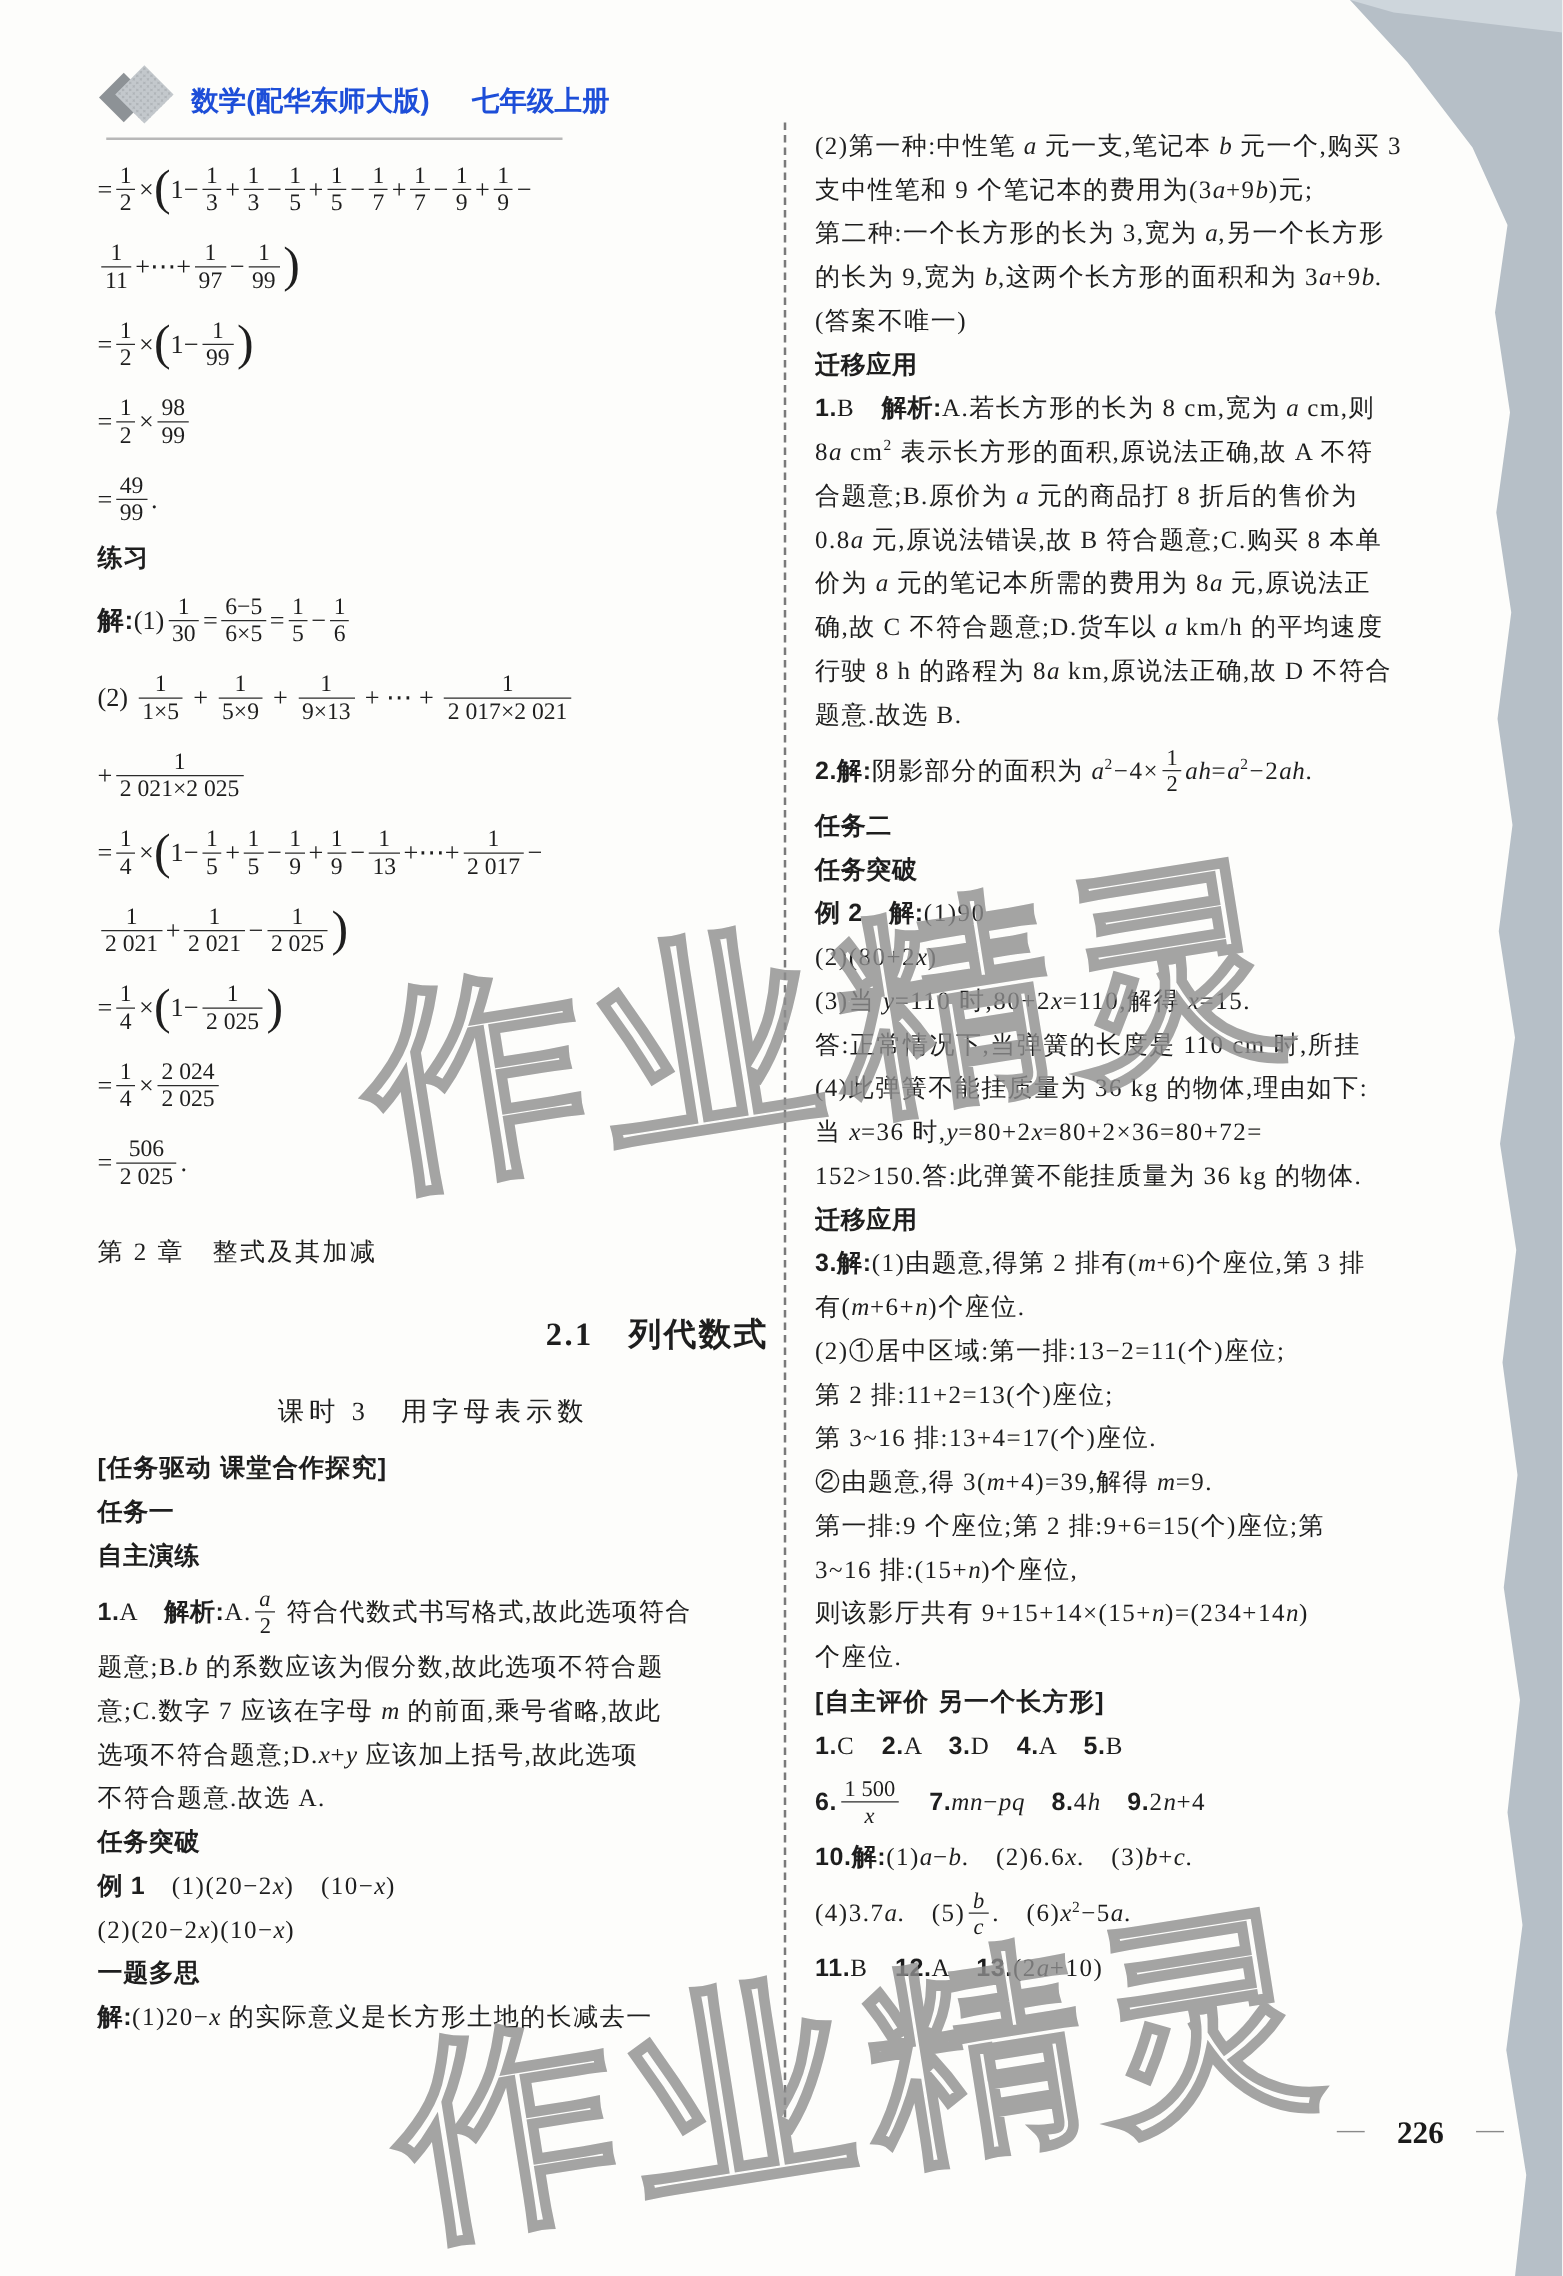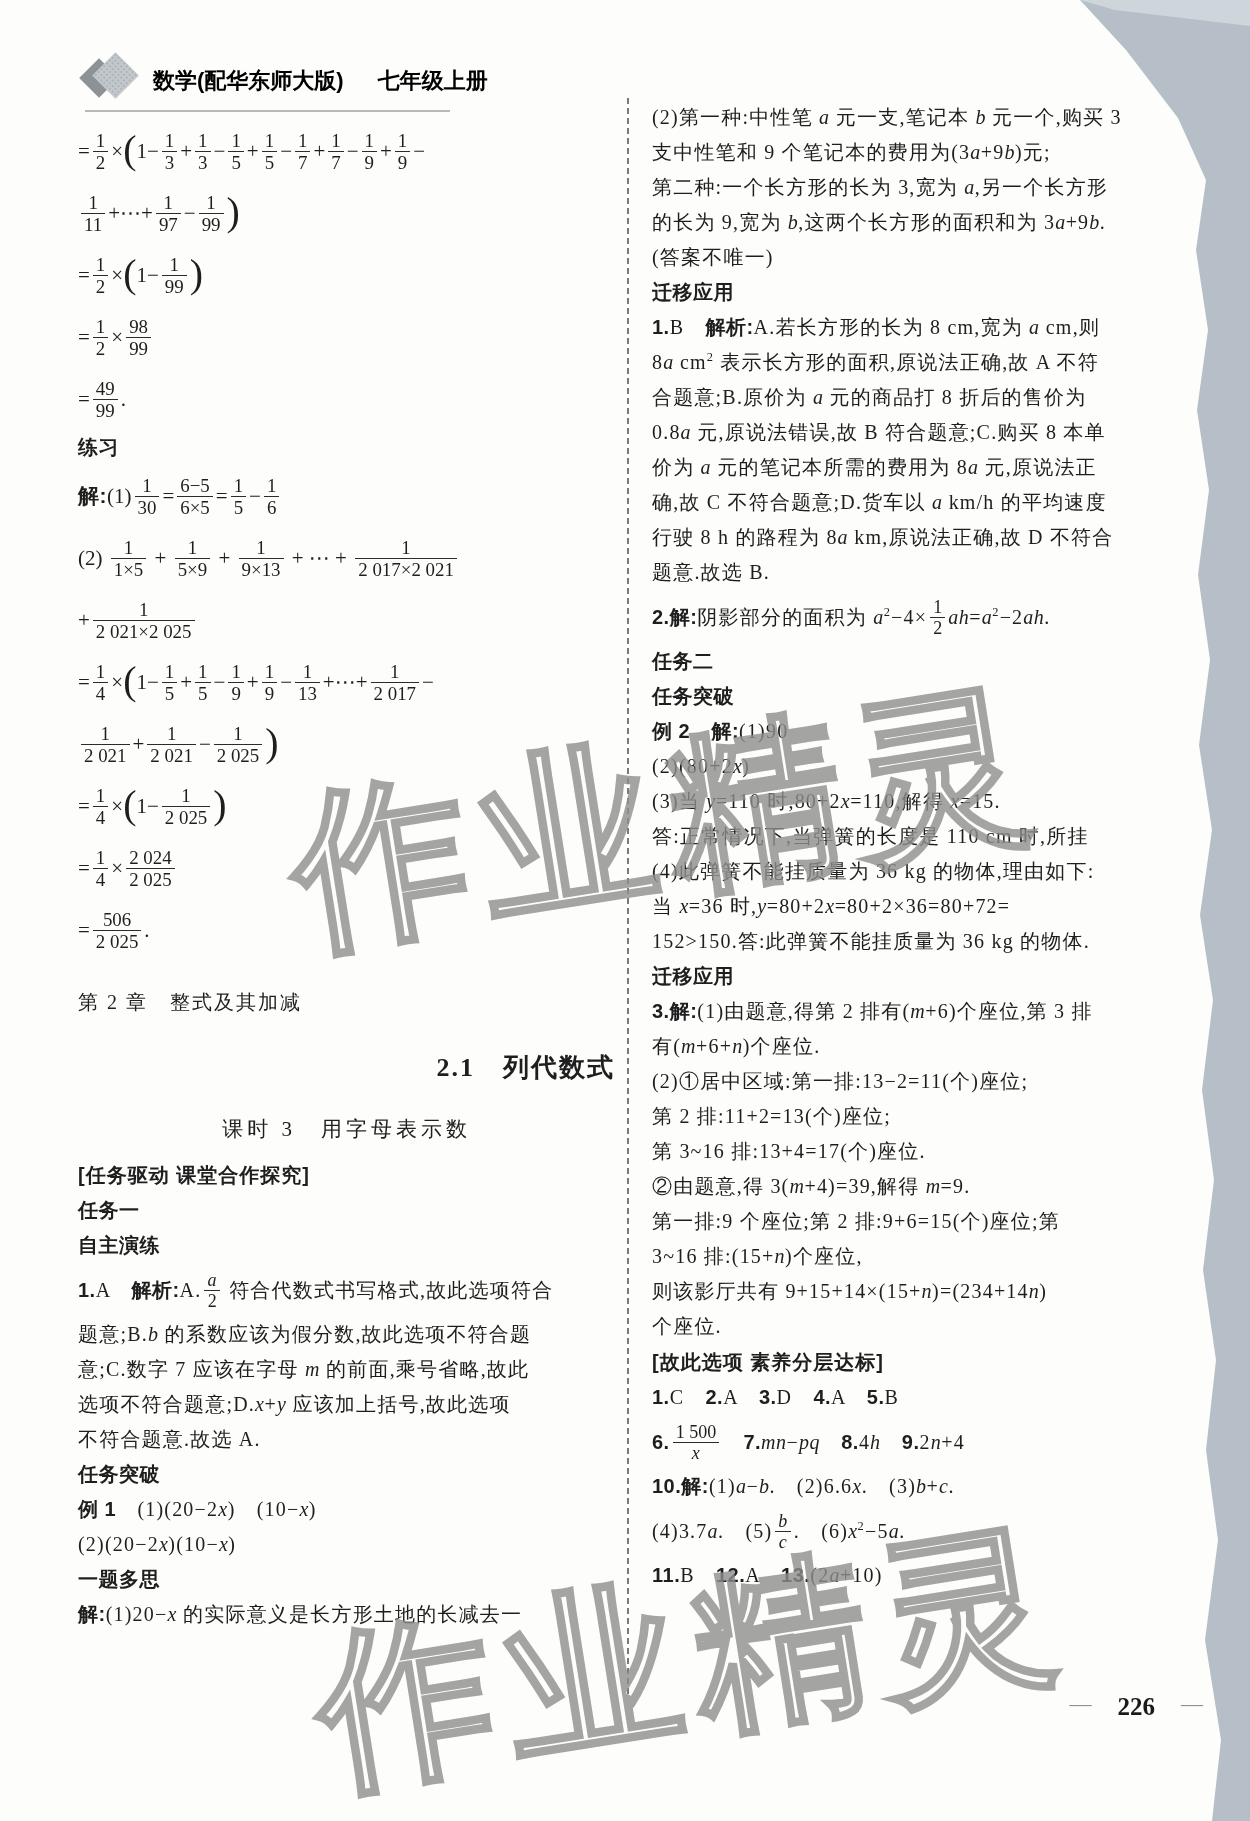--- a/index.html
+++ b/index.html
@@ -8,21 +8,21 @@
     background:#fdfdfb;color:#1e1e1e;
     font-family:"Liberation Serif","DejaVu Serif",serif;
   }
   
   .header{position:absolute;left:85px;top:52px;height:60px;}
   .logo{position:absolute;left:0;top:2px;width:56px;height:52px;}
   .logo .d1{position:absolute;left:0;top:10px;width:28px;height:28px;background:#8d9296;transform:rotate(45deg);}
   .logo .d2{position:absolute;left:14px;top:5px;width:33px;height:33px;background:#c3c8cc;transform:rotate(45deg);
     background-image:radial-gradient(#aeb3b7 1px, transparent 1px);background-size:4px 4px;}
   .header-text{position:absolute;left:68px;top:14px;white-space:nowrap;
-    font-family:"Liberation Sans","DejaVu Sans",sans-serif;font-weight:bold;font-size:22px;color:#000000;}
+    font-family:"Liberation Sans","DejaVu Sans",sans-serif;font-weight:bold;font-size:22px;color:#1d4ed8;}
   .header-text .sub{margin-left:34px;}
   .header-rule{position:absolute;left:0px;top:58px;width:365px;height:2px;background:#b8b8b8;}
   
   .divider{position:absolute;left:627px;top:98px;height:1596px;border-left:2px dashed #7a7a7a;}
   .col{position:absolute;overflow:visible;}
   .col-left{left:78px;top:120px;width:537px;}
   .col-right{left:652px;top:100px;width:566px;}
   .ln{position:relative;white-space:nowrap;}
   .body{font-size:20px;line-height:35px;height:35px;letter-spacing:1.2px;}
   .body.tall{height:54px;line-height:54px;}
@@ -130,21 +130,21 @@
     <div class="ln body"><span class="bl">3.解:</span>(1)由题意,得第 2 排有(<span class="it">m</span>+6)个座位,第 3 排</div>
     <div class="ln body">有(<span class="it">m</span>+6+<span class="it">n</span>)个座位.</div>
     <div class="ln body">(2)①居中区域:第一排:13−2=11(个)座位;</div>
     <div class="ln body">第 2 排:11+2=13(个)座位;</div>
     <div class="ln body">第 3~16 排:13+4=17(个)座位.</div>
     <div class="ln body">②由题意,得 3(<span class="it">m</span>+4)=39,解得 <span class="it">m</span>=9.</div>
     <div class="ln body">第一排:9 个座位;第 2 排:9+6=15(个)座位;第</div>
     <div class="ln body">3~16 排:(15+<span class="it">n</span>)个座位,</div>
     <div class="ln body">则该影厅共有 9+15+14×(15+<span class="it">n</span>)=(234+14<span class="it">n</span>)</div>
     <div class="ln body">个座位.</div>
-    <div class="ln bracket">[故此选项 素养分层达标]</div>
+    <div class="ln bracket">[自主评价 另一个长方形]</div>
     <div class="ln body"><span class="bl">1.</span>C　<span class="bl">2.</span>A　<span class="bl">3.</span>D　<span class="bl">4.</span>A　<span class="bl">5.</span>B</div>
     <div class="ln body tall"><span class="bl">6.</span><span class="frac"><span class="fn">1 500</span><span class="fd it">x</span></span>　<span class="bl">7.</span><span class="it">mn</span>−<span class="it">pq</span>　<span class="bl">8.</span>4<span class="it">h</span>　<span class="bl">9.</span>2<span class="it">n</span>+4</div>
     <div class="ln body"><span class="bl">10.解:</span>(1)<span class="it">a</span>−<span class="it">b</span>.　(2)6.6<span class="it">x</span>.　(3)<span class="it">b</span>+<span class="it">c</span>.</div>
     <div class="ln body tall">(4)3.7<span class="it">a</span>.　(5)<span class="frac"><span class="fn it">b</span><span class="fd it">c</span></span>.　(6)<span class="it">x</span><span class="sup">2</span>−5<span class="it">a</span>.</div>
     <div class="ln body"><span class="bl">11.</span>B　<span class="bl">12.</span>A　<span class="bl">13.</span>(2<span class="it">a</span>+10)</div>
   </div>
 
 <div class="wm" id="wm1">作业精灵</div>
 <div class="wm" id="wm2">作业精灵</div>
 

